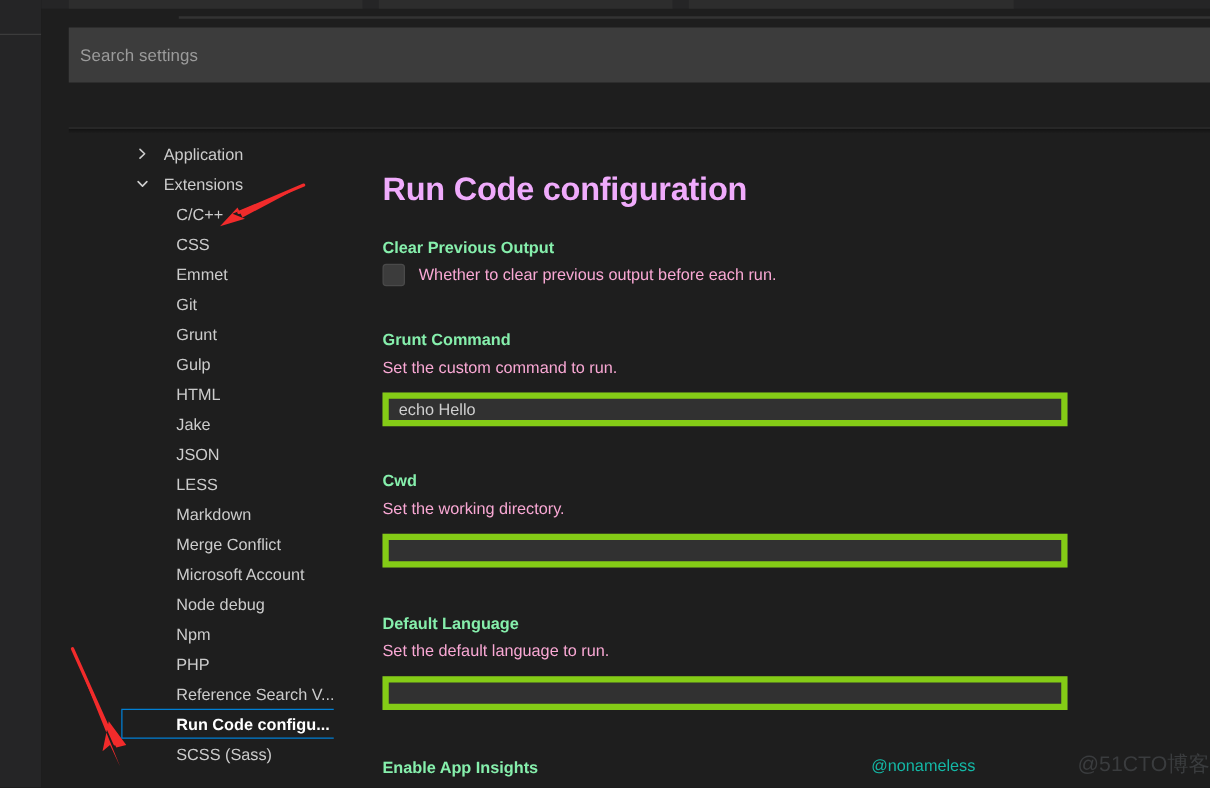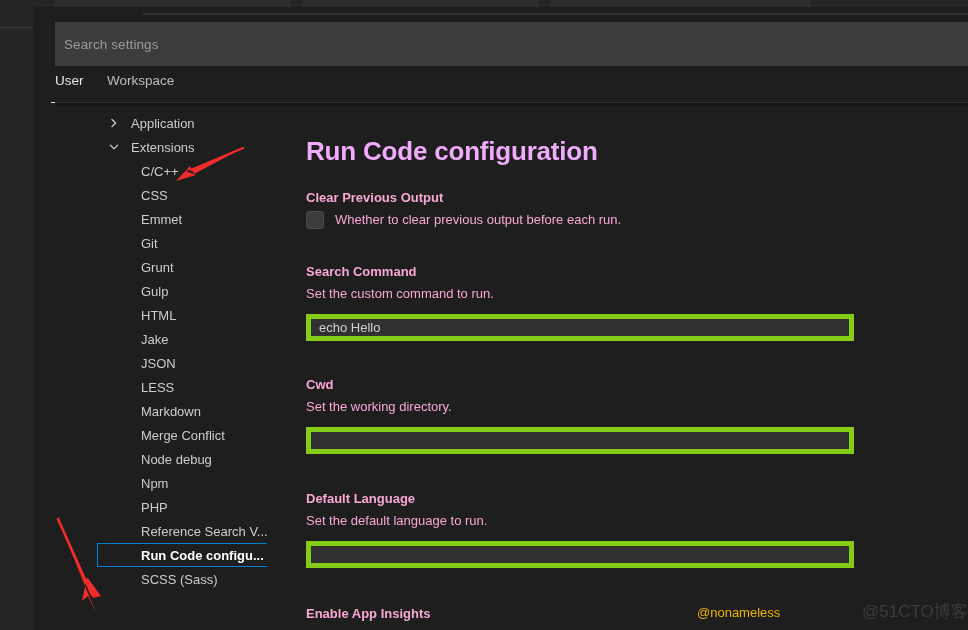--- a/index.html
+++ b/index.html
@@ -115,21 +115,21 @@
     position:absolute; left:240px; top:111px; right:0; bottom:0;
     overflow:hidden;
   }
   .pane-title {
     position:absolute; left:33px; top:25px;
     font-size:26px; font-weight:bold; color:#f0abfc;
     letter-spacing:-0.2px;
   }
   .setting { position:absolute; left:33px; width:580px; }
   .setting .s-title {
-    font-size:13px; font-weight:bold; color:#f9a8d4;
+    font-size:13px; font-weight:bold; color:#86efac;
     margin-bottom:6px;
   }
   .setting .s-desc {
     font-size:13px; color:#f9a8d4; line-height:1.35;
   }
   .setting .s-row { display:flex; align-items:center; }
   .chk {
     width:18px; height:18px; border-radius:3px;
     background:#3c3c3c; border:1px solid #4a4a4a;
     flex:0 0 auto; margin-right:11px;
@@ -142,21 +142,21 @@
     font-size:13px; color:#cfcfcf;
     cursor:text;
   }
 
   
   .annot { position:absolute; left:0; top:0; width:968px; height:630px;
            pointer-events:none; }
   .wm {
     position:absolute; font-family:"Liberation Sans", sans-serif;
   }
-  .wm.author { left:697px; top:605px; font-size:13px; color:#eab308; }
+  .wm.author { left:697px; top:605px; font-size:13px; color:#14b8a6; }
   .wm.site   { left:862px; top:600px; font-size:17px; color:#3a3c3e; }
 </style>
 </head>
 <body>
 
 <div id="root">
 
   <div class="activity-strip">
     <div class="strip-divider"></div>
   </div>
@@ -167,28 +167,20 @@
       <div class="tab-chip t1"></div>
       <div class="tab-chip t2"></div>
       <div class="tab-chip t3"></div>
     </div>
     <div class="tab-underline"></div>
 
     <div class="search-box">
       <span class="placeholder">Search settings</span>
     </div>
 
-    <div class="settings-tabs">
-      <div class="stab user active">
-        <span>User</span>
-      </div>
-      <div class="stab workspace inactive">
-        <span>Workspace</span>
-      </div>
-    </div>
     <div class="tabs-rule"></div>
     <div class="tabs-shadow"></div>
 
     <div class="toc" id="toc">
         <div class="toc-row group">
           <span class="chev">
             <svg width="12" height="12" viewBox="0 0 12 12">
               <path d="M4 2.5 L7.7 6 L4 9.5" fill="none" stroke="#cccccc" stroke-width="1.3" stroke-linecap="round" stroke-linejoin="round"></path>
             </svg>
           </span>
@@ -232,20 +224,23 @@
         <div class="toc-row child">
           <span class="lbl">LESS</span>
         </div>
         <div class="toc-row child">
           <span class="lbl">Markdown</span>
         </div>
         <div class="toc-row child">
           <span class="lbl">Merge Conflict</span>
         </div>
         <div class="toc-row child">
+          <span class="lbl">Microsoft Account</span>
+        </div>
+        <div class="toc-row child">
           <span class="lbl">Node debug</span>
         </div>
         <div class="toc-row child">
           <span class="lbl">Npm</span>
         </div>
         <div class="toc-row child">
           <span class="lbl">PHP</span>
         </div>
         <div class="toc-row child">
           <span class="lbl">Reference Search V...</span>
@@ -264,21 +259,21 @@
 
       <div class="setting" style="top:79px;">
         <div class="s-title">Clear Previous Output</div>
         <div class="s-row">
           <div class="chk"></div>
           <div class="s-desc">Whether to clear previous output before each run.</div>
         </div>
       </div>
 
       <div class="setting" style="top:153px;">
-        <div class="s-title">Search Command</div>
+        <div class="s-title">Grunt Command</div>
         <div class="s-desc">Set the custom command to run.</div>
         <div class="s-input">
           <span>echo Hello</span>
         </div>
       </div>
 
       <div class="setting" style="top:266px;">
         <div class="s-title">Cwd</div>
         <div class="s-desc">Set the working directory.</div>
         <div class="s-input">

